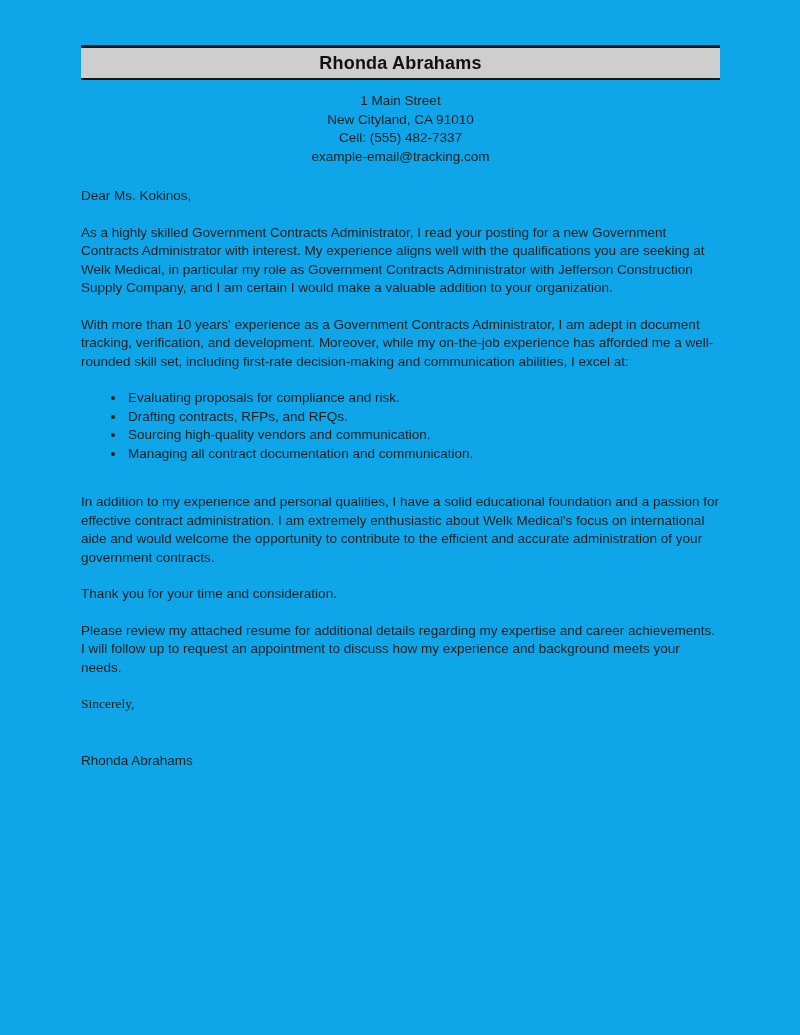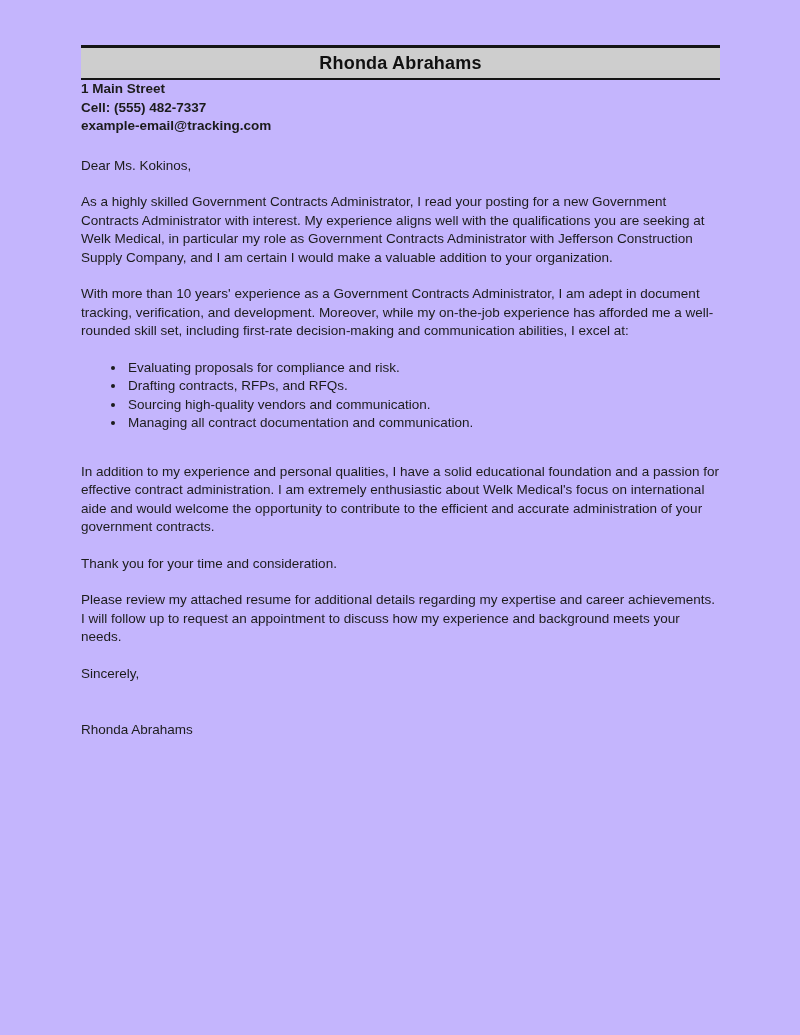--- a/index.html
+++ b/index.html
@@ -12,45 +12,45 @@
     height: 1035px;
     font-family: "Liberation Sans", sans-serif;
     color: #1c1c1c;
     overflow: hidden;
   }
   .page {
     box-sizing: border-box;
     width: 800px;
     height: 1035px;
     padding: 45px 80px 0 81px;
-    background: #c4b5fd;
+    background: #0ea5e9;
   }
   
   .header-banner {
     background: var(--banner-bg, #cecece);
     border-top: 3px solid var(--banner-border, #151515);
     border-bottom: 2px solid var(--banner-border, #151515);
     text-align: center;
     height: 30px;
     line-height: 30px;
   }
   .header-name {
     margin: 0;
     font-size: 18px;
     font-weight: bold;
     letter-spacing: 0.2px;
     color: #111111;
     display: inline;
   }
   
   .contact-block {
-    margin-top: 0;
+    margin-top: 12px;
+    text-align: center;
     font-size: 13.5px;
     line-height: 18.6px;
-    font-weight: bold;
   }
   
   .letter-body {
     margin-top: 21px;
     font-size: 13.5px;
     line-height: 18.5px;
   }
   .letter-body p {
     margin: 16px 0 18px 0;
   }
@@ -58,36 +58,38 @@
     margin: 0 0 30px 0;
     padding: 0 0 0 45px;
     list-style-type: disc;
   }
   ul.skills-list li {
     line-height: 18.5px;
     padding-left: 2px;
   }
   .valediction {
     margin-bottom: 38px !important;
+    font-family: Liberation Serif, serif;
   }
   .signature-name {
     margin-bottom: 0 !important;
   }
 </style>
 </head>
 <body>
 
 <main class="page">
 
   <header class="header-banner">
     <h1 class="header-name">Rhonda Abrahams</h1>
   </header>
 
   <section class="contact-block">
     <div>1 Main Street</div>
+    <div>New Cityland, CA 91010</div>
     <div>Cell: (555) 482-7337</div>
     <div>example-email@tracking.com</div>
   </section>
 
   <section class="letter-body">
     <p>Dear Ms. Kokinos,</p>
 
     <p>As a highly skilled Government Contracts Administrator, I read your posting for a new Government Contracts Administrator with interest. My experience aligns well with the qualifications you are seeking at Welk Medical, in particular my role as Government Contracts Administrator with Jefferson Construction Supply Company, and I am certain I would make a valuable addition to your organization.</p>
 
     <p>With more than 10 years' experience as a Government Contracts Administrator, I am adept in document tracking, verification, and development. Moreover, while my on-the-job experience has afforded me a well-rounded skill set, including first-rate decision-making and communication abilities, I excel at:</p>

